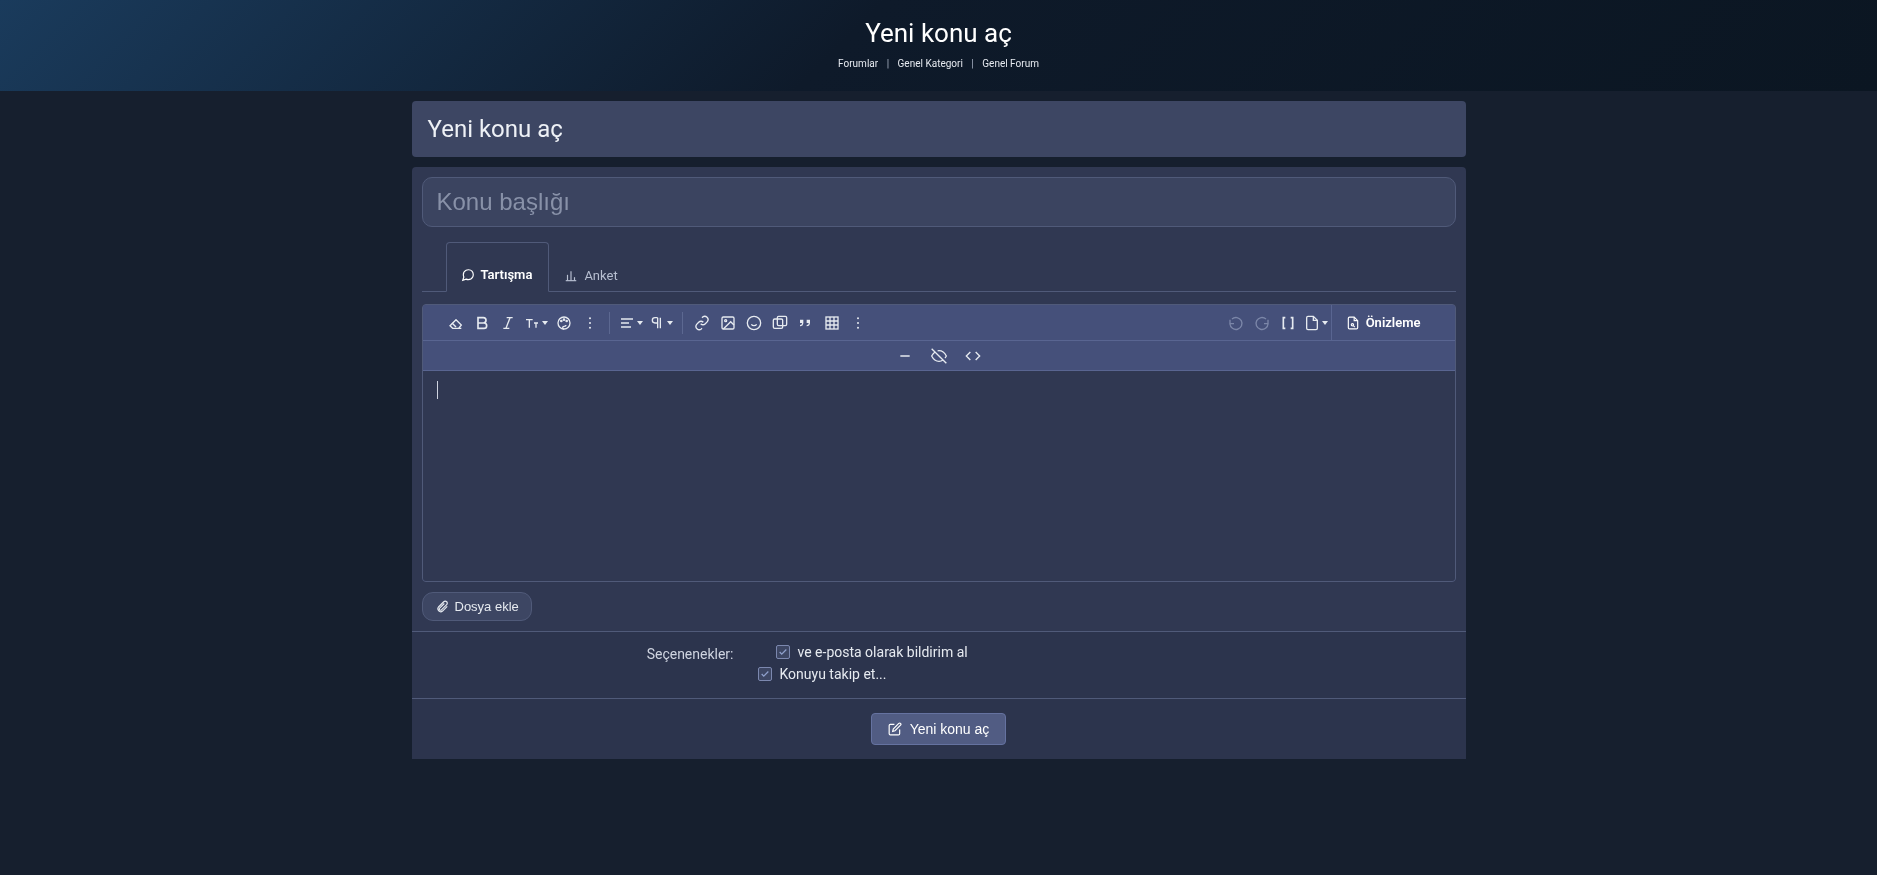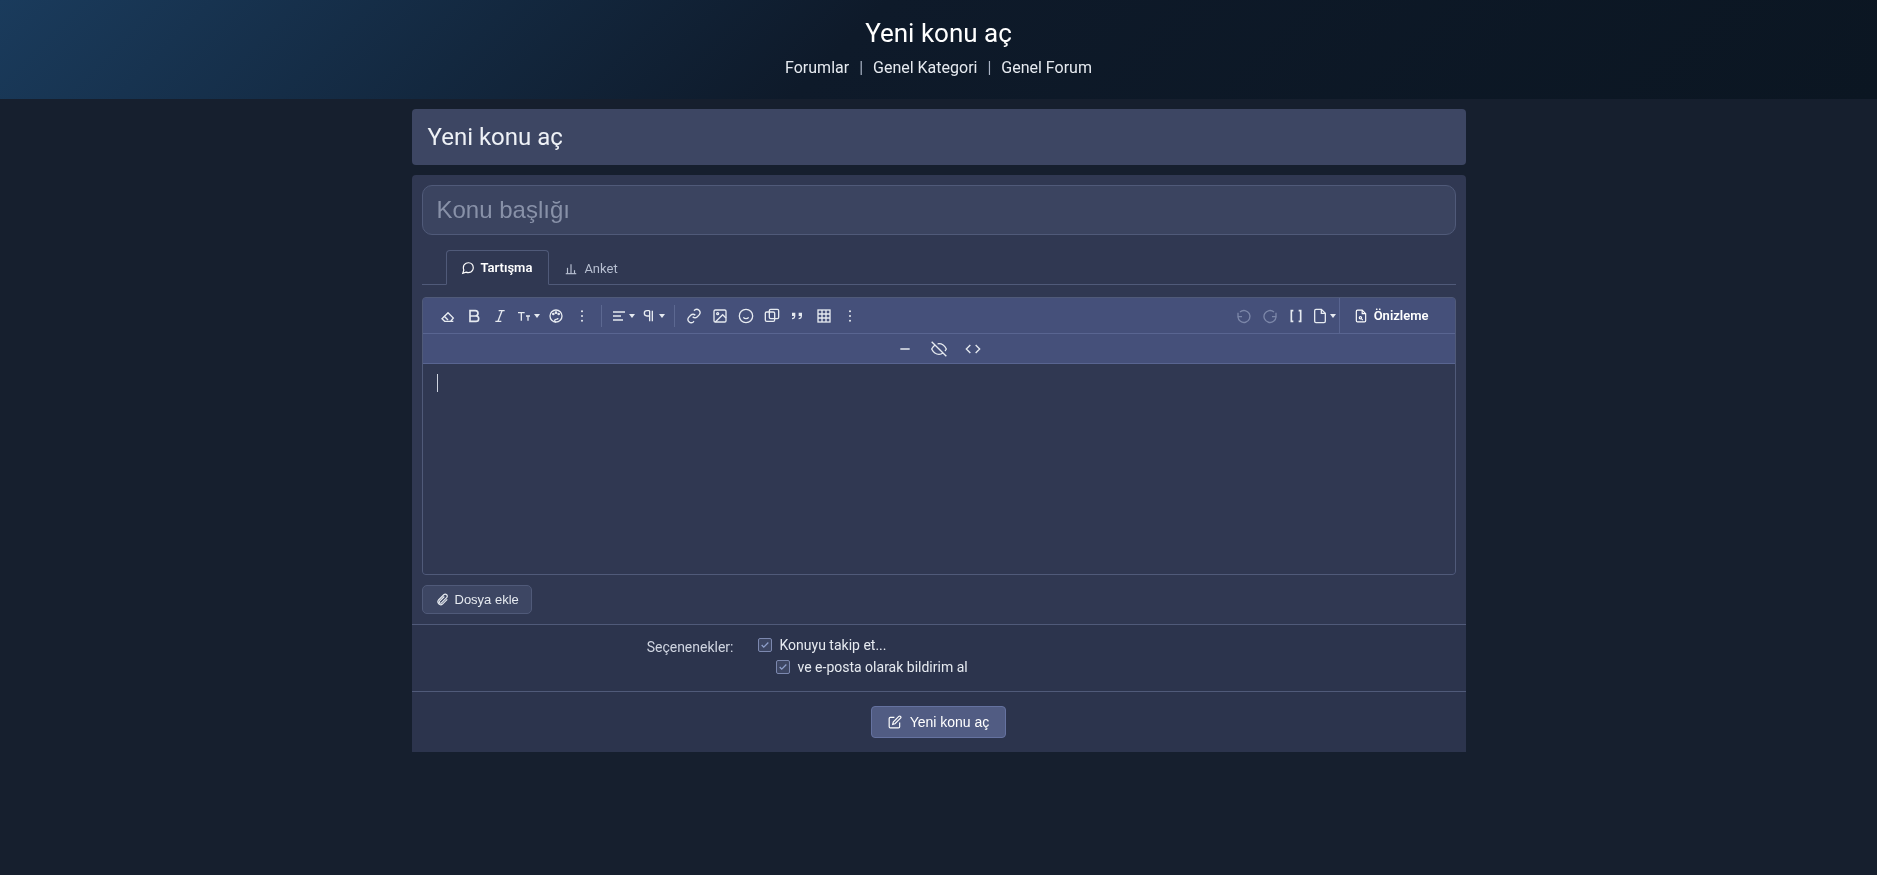--- a/index.html
+++ b/index.html
@@ -15,21 +15,21 @@
     padding: 18px 0 22px 0;
     text-align: center;
   }
   .hero-title {
     font-size: 26px;
     font-weight: 400;
     color: #fff;
     margin-bottom: 10px;
   }
   .breadcrumb {
-    font-size: 16px;
+    font-size: 10px;
     color: #e6eaf0;
   }
   .breadcrumb a { color: #e6eaf0; text-decoration: none; cursor: pointer; }
   .breadcrumb .sep { margin: 0 6px; color: #a9b3c5; }
   .content {
     max-width: 1070px;
     margin: 10px auto 0 auto;
     padding: 0 8px;
   }
   .panel {
@@ -64,21 +64,21 @@
     display: flex;
     align-items: flex-end;
     border-bottom: 1px solid #505a79;
     padding-left: 24px;
     margin-top: 14px;
   }
   .tab {
     display: inline-flex;
     align-items: center;
     gap: 6px;
-    padding: 9px 16px 9px 14px;
+    padding: 24px 16px 9px 14px;
     font-size: 13px;
     color: #b7bfd1;
     cursor: pointer;
     border: 1px solid transparent;
     border-bottom: none;
     position: relative;
     bottom: -1px;
   }
   .tab.active {
     background: #303852;
@@ -95,21 +95,21 @@
     margin-top: 12px;
     background: #45507a;
     overflow: hidden;
   }
   .toolbar {
     display: flex;
     align-items: center;
     background: #45507a;
     border-bottom: 1px solid #596591;
     height: 36px;
-    padding: 0 12px;
+    padding: 0 20px;
   }
   .tb-group { display: flex; align-items: center; height: 100%; }
   .tb-sep { width: 1px; height: 22px; background: #5c6891; margin: 0 6px; }
   .tb-btn {
     width: 26px;
     height: 28px;
     display: inline-flex;
     align-items: center;
     justify-content: center;
     color: #e6eaf0;
@@ -165,21 +165,21 @@
   .attach-row { padding: 10px 0 10px 0; }
   .attach-btn {
     display: inline-flex;
     align-items: center;
     gap: 6px;
     background: #3d4663;
     border: 1px solid #505a79;
     color: #e6eaf0;
     font-size: 13px;
     padding: 6px 12px;
-    border-radius: 5px;
+    border-radius: 11px;
     cursor: pointer;
   }
   .attach-btn svg { width: 14px; height: 14px; }
   .options-block {
     background: #2c344d;
     border-top: 1px solid #505a79;
     border-radius: 0 0 4px 4px;
     margin: 0 -10px -2px -10px;
   }
   .options-row {
@@ -458,35 +458,35 @@
             <path d="M21 11l-8 8a5 5 0 0 1-7-7l9-9a3.5 3.5 0 0 1 5 5l-9 9a2 2 0 0 1-3-3l8-8"></path>
           </svg>
         <span>Dosya ekle</span>
       </button>
     </div>
 
     <div class="options-block">
       <div class="options-row">
         <div class="options-label">Seçenenekler:</div>
         <div class="options-controls">
+          <label class="chk-row indent">
+            <span class="chk checked">
+                <svg viewBox="0 0 24 24" fill="none" stroke="#8fa0cc" stroke-width="3">
+                  <polyline points="20 6 9 17 4 12"></polyline>
+                </svg>
+              </span>
+            <span>ve e-posta olarak bildirim al</span>
+          </label>
           <label class="chk-row">
             <span class="chk checked">
                 <svg viewBox="0 0 24 24" fill="none" stroke="#8fa0cc" stroke-width="3">
                   <polyline points="20 6 9 17 4 12"></polyline>
                 </svg>
               </span>
             <span>Konuyu takip et...</span>
-          </label>
-          <label class="chk-row indent">
-            <span class="chk checked">
-                <svg viewBox="0 0 24 24" fill="none" stroke="#8fa0cc" stroke-width="3">
-                  <polyline points="20 6 9 17 4 12"></polyline>
-                </svg>
-              </span>
-            <span>ve e-posta olarak bildirim al</span>
           </label>
         </div>
       </div>
     </div>
 
     <div class="footer-block">
       <button type="button" class="submit-btn">
         <svg viewBox="0 0 24 24" fill="none" stroke="currentColor" stroke-width="2">
             <path d="M11 4H4a2 2 0 0 0-2 2v14a2 2 0 0 0 2 2h14a2 2 0 0 0 2-2v-7"></path>
             <path d="M18.5 2.5a2.12 2.12 0 0 1 3 3L12 15l-4 1 1-4 9.5-9.5z"></path>

